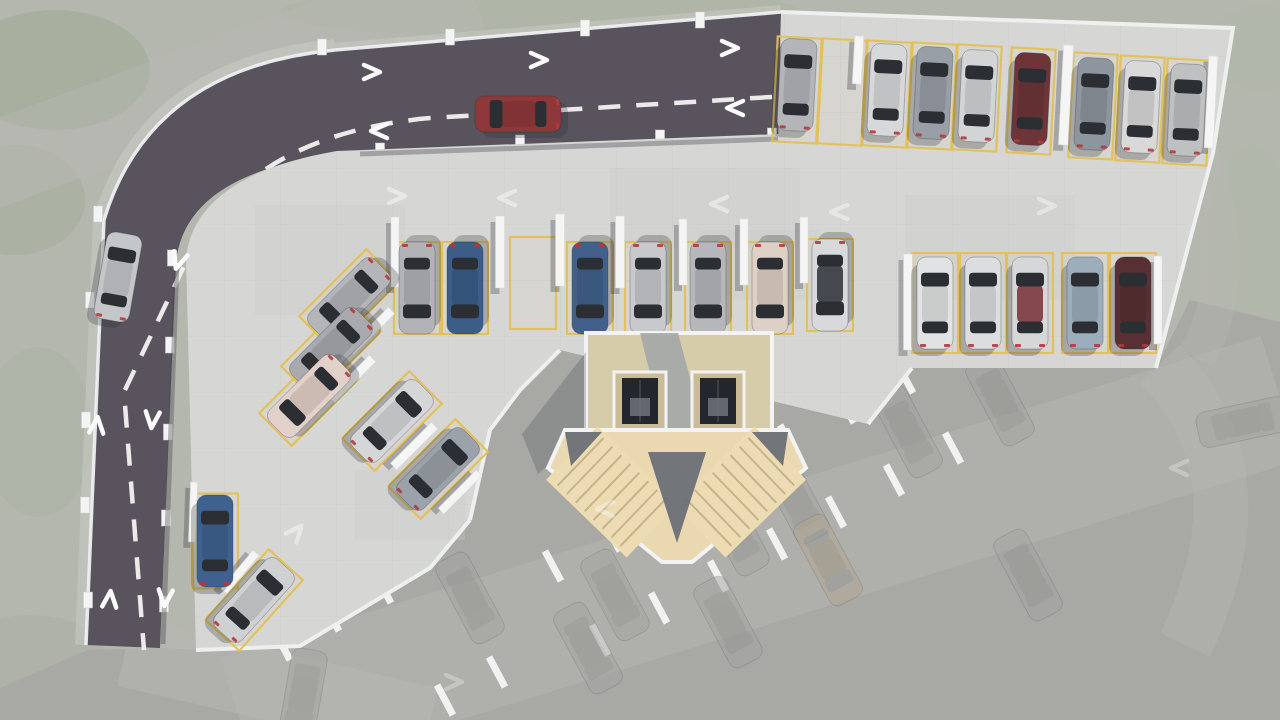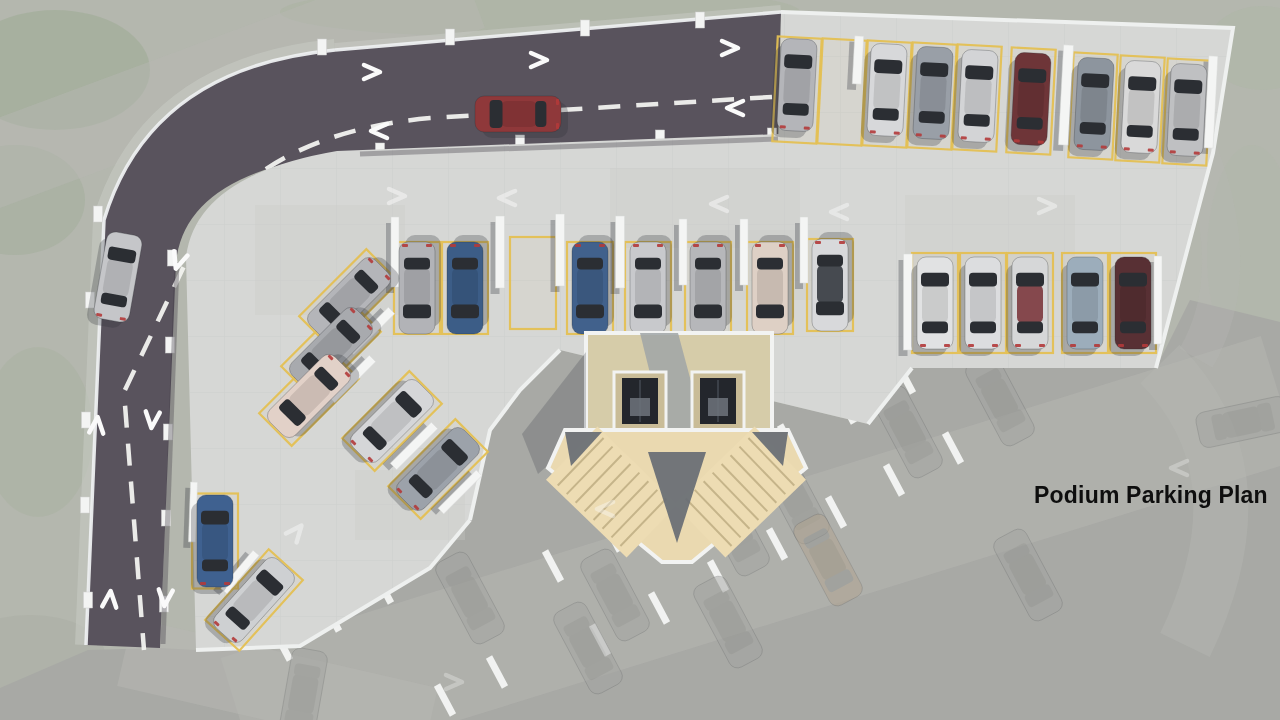--- a/index.html
+++ b/index.html
@@ -750,14 +750,13 @@
           <path d="M -9 -7 L 7 0 L -9 7" stroke="#fafafa" stroke-width="4.5" fill="none" stroke-linecap="round" stroke-linejoin="round"></path>
         </g>
         <g transform="translate(455 682) rotate(0)" opacity="0.3">
           <path d="M -9 -7 L 7 0 L -9 7" stroke="#fafafa" stroke-width="4.5" fill="none" stroke-linecap="round" stroke-linejoin="round"></path>
         </g>
         <g transform="translate(1178 468) rotate(180)" opacity="0.3">
           <path d="M -9 -7 L 7 0 L -9 7" stroke="#fafafa" stroke-width="4.5" fill="none" stroke-linecap="round" stroke-linejoin="round"></path>
         </g>
       </g>
     </svg>
-  <div class="plan-title">Podium Parking Plan</div>
 </div>
 
 </body></html>

